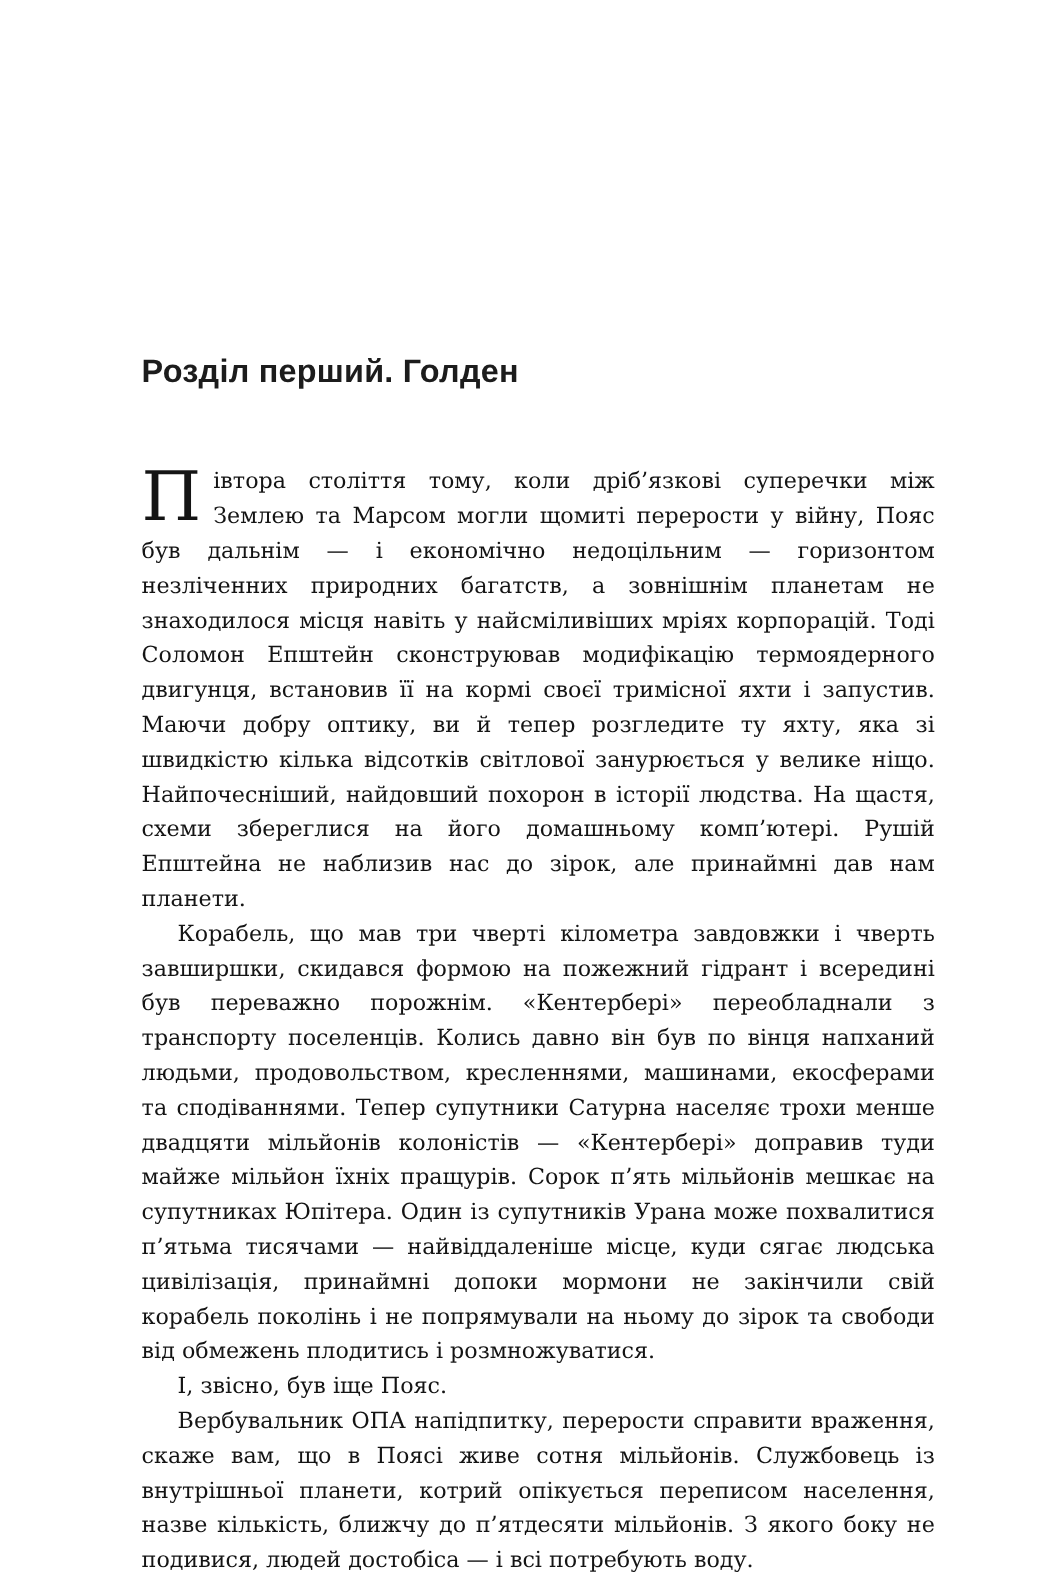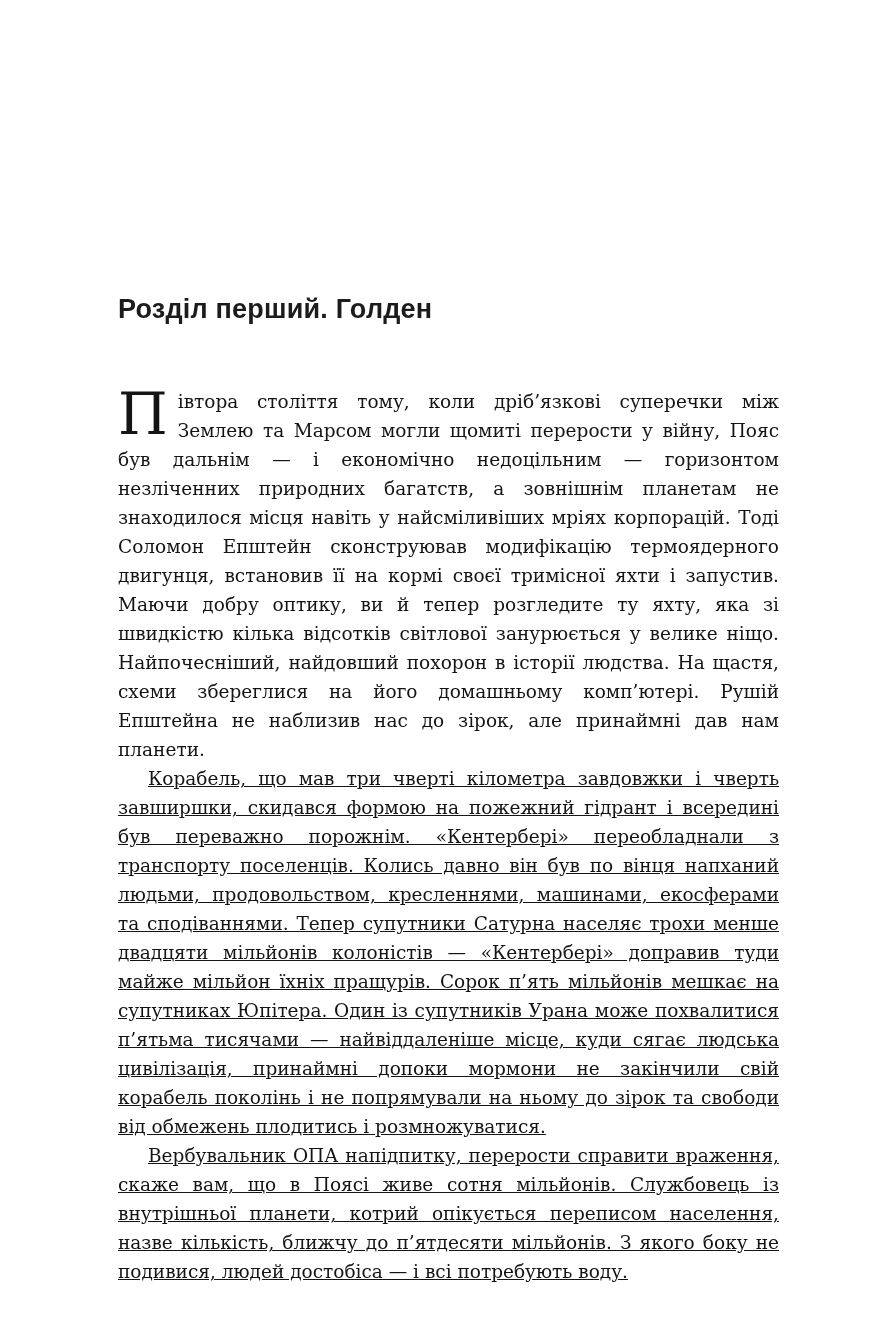--- a/index.html
+++ b/index.html
@@ -30,21 +30,20 @@
   }
   .body-text p {
     margin: 0;
     font-size: 18.5px;
     line-height: 29px;
     text-align: justify;
     color: #141414;
   }
   .body-text p.indented {
     text-indent: 30px;
-    text-decoration: underline;
   }
   .dropcap {
     float: left;
     font-size: 57px;
     line-height: 48px;
     padding: 3px 10px 0 0;
     font-family: "DejaVu Serif", "Liberation Serif", serif;
     color: #141414;
   }
 </style>
@@ -52,16 +51,17 @@
 <body>
 
 <div class="book-page">
   <h1 class="chapter-heading">Розділ перший. Голден</h1>
 
   <div class="body-text">
     <p><span class="dropcap">П</span><span>івтора століття тому, коли дріб’язкові суперечки між Землею та Марсом могли щомиті перерости у війну, Пояс був дальнім — і економічно недоцільним — горизонтом незліченних природних багатств, а зовнішнім планетам не знаходилося місця навіть у найсміливіших мріях корпорацій. Тоді Соломон Епштейн сконструював модифікацію термоядерного двигунця, встановив її на кормі своєї тримісної яхти і запустив. Маючи добру оптику, ви й тепер розгледите ту яхту, яка зі швидкістю кілька відсотків світлової занурюється у велике ніщо. Найпочесніший, найдовший похорон в історії людства. На щастя, схеми збереглися на його домашньому комп’ютері. Рушій Епштейна не наблизив нас до зірок, але принаймні дав нам планети.</span></p>
 
     <p class="indented">Корабель, що мав три чверті кілометра завдовжки і чверть завширшки, скидався формою на пожежний гідрант і всередині був переважно порожнім. «Кентербері» переобладнали з транспорту поселенців. Колись давно він був по вінця напханий людьми, продовольством, кресленнями, машинами, екосферами та сподіваннями. Тепер супутники Сатурна населяє трохи менше двадцяти мільйонів колоністів — «Кентербері» доправив туди майже мільйон їхніх пращурів. Сорок п’ять мільйонів мешкає на супутниках Юпітера. Один із супутників Урана може похвалитися п’ятьма тисячами — найвіддаленіше місце, куди сягає людська цивілізація, принаймні допоки мормони не закінчили свій корабель поколінь і не попрямували на ньому до зірок та свободи від обмежень плодитись і розмножуватися.</p>
 
+    <p class="indented">І, звісно, був іще Пояс.</p>
 
     <p class="indented">Вербувальник ОПА напідпитку, перерости справити враження, скаже вам, що в Поясі живе сотня мільйонів. Службовець із внутрішньої планети, котрий опікується переписом населення, назве кількість, ближчу до п’ятдесяти мільйонів. З якого боку не подивися, людей достобіса — і всі потребують воду.</p>
   </div>
 </div>
 
 </body></html>

